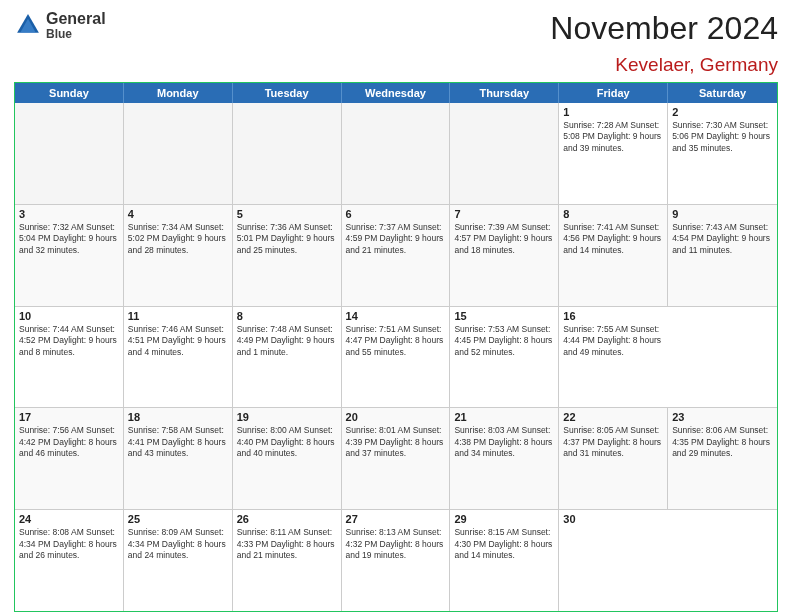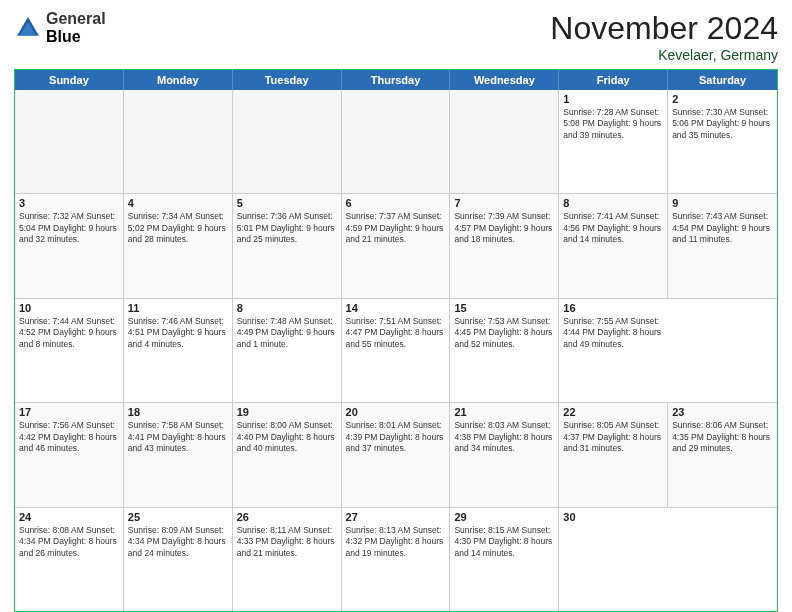--- a/index.html
+++ b/index.html
@@ -33,39 +33,40 @@
       display: flex;
       flex-direction: column;
       line-height: 1.1;
     }
     .logo-general {
       font-size: 16px;
       font-weight: bold;
       color: #333;
     }
     .logo-blue {
-      font-size: 16px;
+      font-size: 12px;
       font-weight: bold;
-      color: #000000;
+      color: #404040;
     }
     .logo-icon {
       width: 28px;
       height: 28px;
     }
     .title-block {
       text-align: right;
     }
     .month-title {
       font-size: 32px;
       font-weight: normal;
       color: #222;
     }
     .location {
-      font-size: 14px;
-      color: #14532d;
+      font-size: 19px;
+      color: #b91c1c;
+      margin-top: 7px;
     }
     .calendar {
       flex: 1;
       display: flex;
       flex-direction: column;
       border: 1px solid #22c55e;
     }
     .cal-header {
       display: grid;
       grid-template-columns: repeat(7, 1fr);
@@ -135,22 +136,22 @@
       <div class="month-title">November 2024</div>
       <div class="location">Kevelaer, Germany</div>
     </div>
   </div>
 
   <div class="calendar">
     <div class="cal-header">
       <div class="cal-header-cell">Sunday</div>
       <div class="cal-header-cell">Monday</div>
       <div class="cal-header-cell">Tuesday</div>
+      <div class="cal-header-cell">Wednesday</div>
       <div class="cal-header-cell">Thursday</div>
-      <div class="cal-header-cell">Wednesday</div>
       <div class="cal-header-cell">Friday</div>
       <div class="cal-header-cell">Saturday</div>
     </div>
     <div class="cal-body" id="cal-body">
     <div class="cal-row">
           <div class="cal-cell empty"></div>
           <div class="cal-cell empty"></div>
           <div class="cal-cell empty"></div>
           <div class="cal-cell empty"></div>
           <div class="cal-cell empty"></div>

